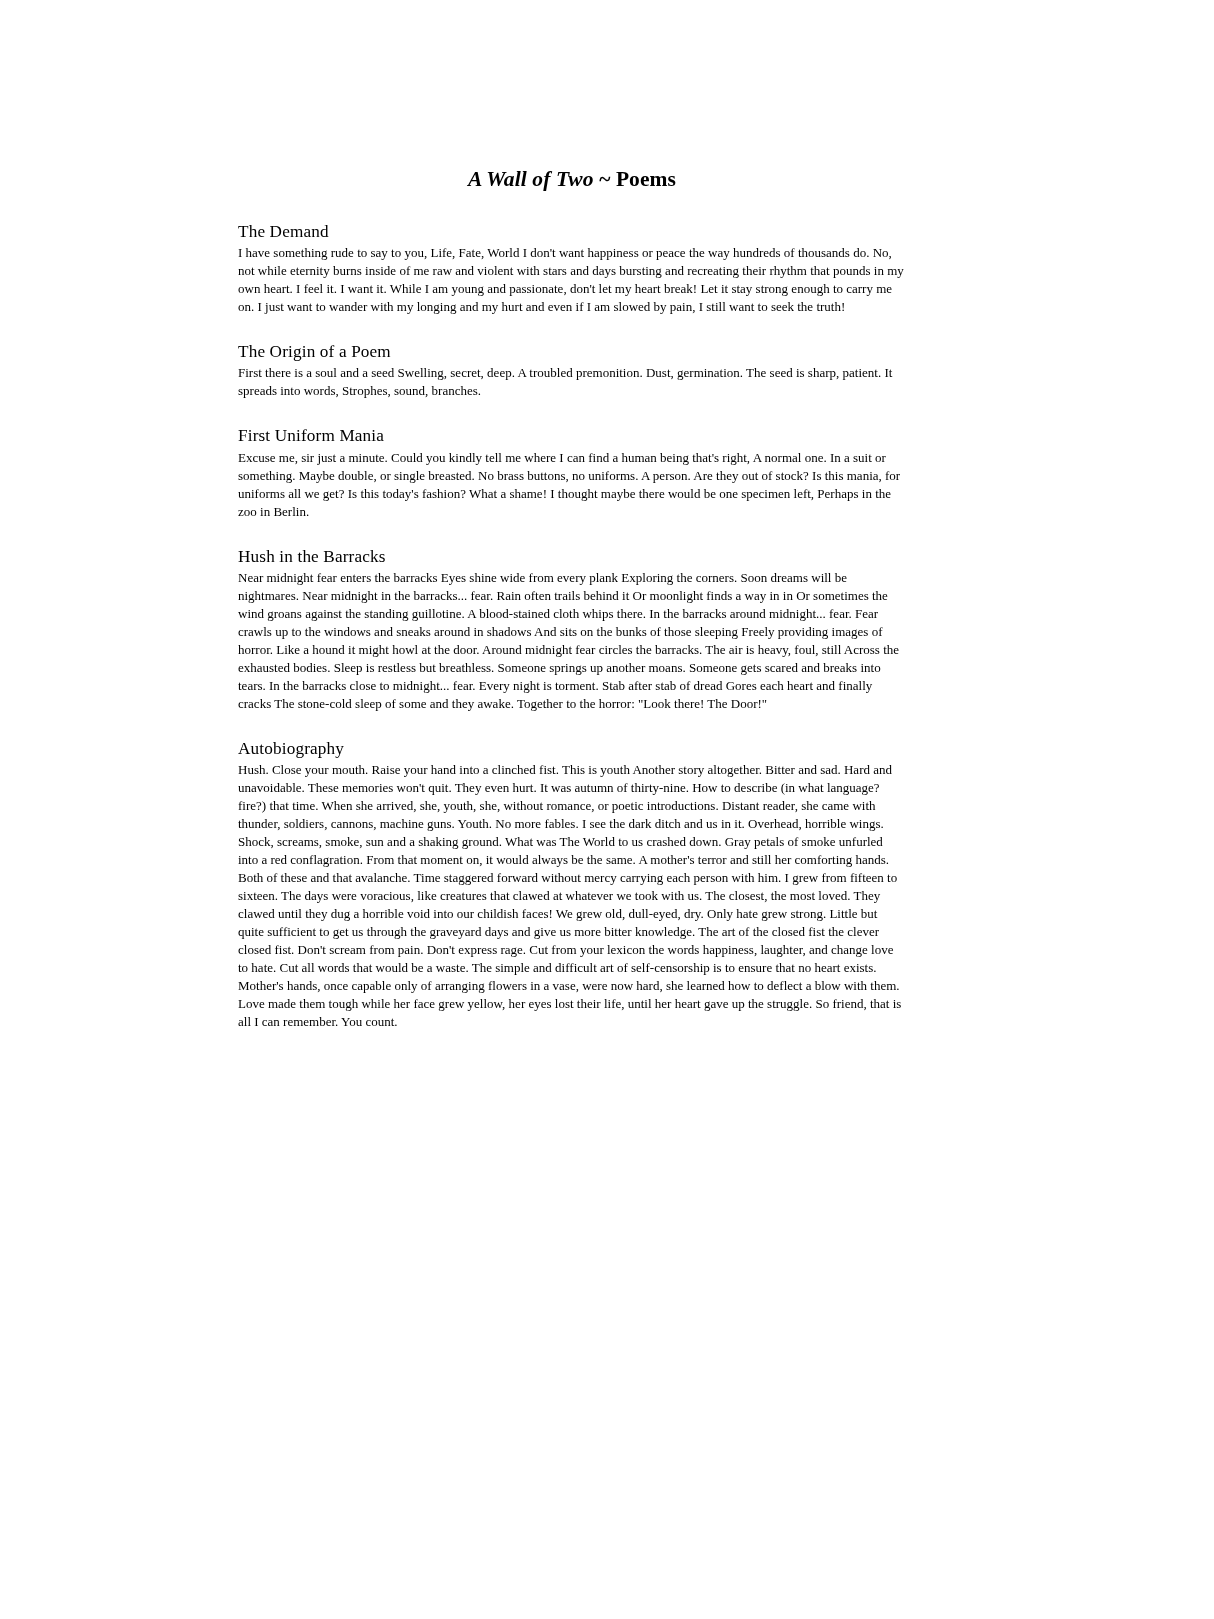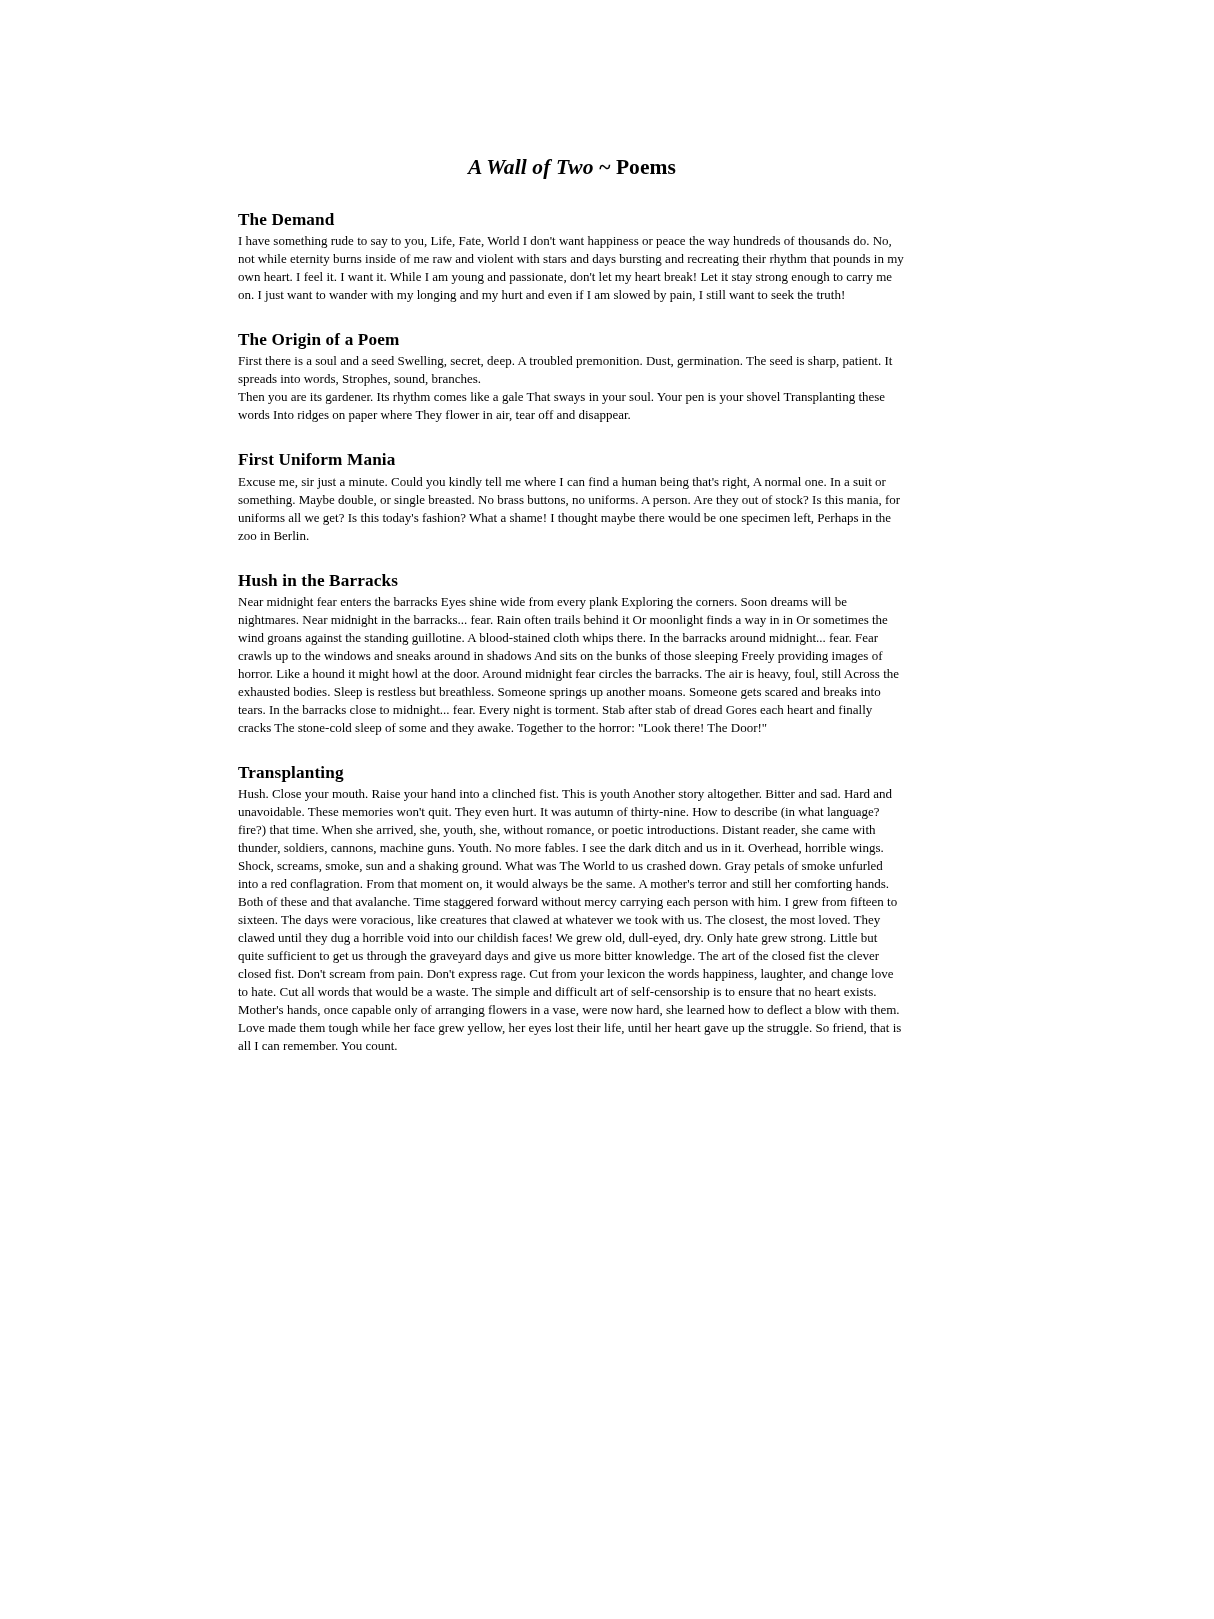--- a/index.html
+++ b/index.html
@@ -8,21 +8,21 @@
     background: #ffffff;
   }
   body {
     font-family: "Liberation Serif", "DejaVu Serif", serif;
     color: #000000;
   }
   .page {
     position: relative;
     width: 1214px;
     height: 1161px;
-    margin: 0 auto;
+    margin: 12px auto;
     background: #ffffff;
     box-sizing: border-box;
     overflow: hidden;
   }
   .content {
     position: absolute;
     left: 238px;
     top: 155px;
     width: 668px;
   }
@@ -40,21 +40,21 @@
     font-style: normal;
   }
   .poem {
     margin: 0 0 24px 0;
   }
   .poem:last-of-type {
     margin-bottom: 0;
   }
   .poem-title {
     font-size: 17.2px;
-    font-weight: bold;
+    font-weight: normal;
     margin: 0 0 1px 0;
     line-height: 1.35;
     letter-spacing: 0.15px;
   }
   .poem-body {
     font-size: 13px;
     line-height: 1.385;
     margin: 0;
     text-align: left;
     hyphens: none;
@@ -84,40 +84,39 @@
       <h2 class="poem-title">The Demand</h2>
       <p class="poem-body">
           <span class="stanza">I have something rude to say to you, Life, Fate, World I don't want happiness or peace the way hundreds of thousands do. No, not while eternity burns inside of me raw and violent with stars and days bursting and recreating their rhythm that pounds in my own heart. I feel it. I want it. While I am young and passionate, don't let my heart break! Let it stay strong enough to carry me on. I just want to wander with my longing and my hurt and even if I am slowed by pain, I still want to seek the truth!</span>
         </p>
     </div>
 
     <div class="poem">
       <h2 class="poem-title">The Origin of a Poem</h2>
       <p class="poem-body">
           <span class="stanza">First there is a soul and a seed Swelling, secret, deep. A troubled premonition. Dust, germination. The seed is sharp, patient. It spreads into words, Strophes, sound, branches.</span>
-          <span class="stanza">Then you are its gardener. Its rhythm comes like a gale That sways in your soul. Your pen is your shovel Transplanting these words Into ridges on paper where They flower in air, tear off and disappear.</span>
         </p>
     </div>
 
     <div class="poem">
       <h2 class="poem-title">First Uniform Mania</h2>
       <p class="poem-body">
           <span class="stanza">Excuse me, sir just a minute. Could you kindly tell me where I can find a human being that's right, A normal one. In a suit or something. Maybe double, or single breasted. No brass buttons, no uniforms. A person. Are they out of stock? Is this mania, for uniforms all we get? Is this today's fashion? What a shame! I thought maybe there would be one specimen left, Perhaps in the zoo in Berlin.</span>
         </p>
     </div>
 
     <div class="poem">
       <h2 class="poem-title">Hush in the Barracks</h2>
       <p class="poem-body">
           <span class="stanza">Near midnight fear enters the barracks Eyes shine wide from every plank Exploring the corners. Soon dreams will be nightmares. Near midnight in the barracks... fear. Rain often trails behind it Or moonlight finds a way in in Or sometimes the wind groans against the standing guillotine. A blood-stained cloth whips there. In the barracks around midnight... fear. Fear crawls up to the windows and sneaks around in shadows And sits on the bunks of those sleeping Freely providing images of horror. Like a hound it might howl at the door. Around midnight fear circles the barracks. The air is heavy, foul, still Across the exhausted bodies. Sleep is restless but breathless. Someone springs up another moans. Someone gets scared and breaks into tears. In the barracks close to midnight... fear. Every night is torment. Stab after stab of dread Gores each heart and finally cracks The stone-cold sleep of some and they awake. Together to the horror: "Look there! The Door!"</span>
         </p>
     </div>
 
     <div class="poem">
-      <h2 class="poem-title">Transplanting</h2>
+      <h2 class="poem-title">Autobiography</h2>
       <p class="poem-body">
           <span class="stanza">Hush. Close your mouth. Raise your hand into a clinched fist. This is youth Another story altogether. Bitter and sad. Hard and unavoidable. These memories won't quit. They even hurt. It was autumn of thirty-nine. How to describe (in what language? fire?) that time. When she arrived, she, youth, she, without romance, or poetic introductions. Distant reader, she came with thunder, soldiers, cannons, machine guns. Youth. No more fables. I see the dark ditch and us in it. Overhead, horrible wings. Shock, screams, smoke, sun and a shaking ground. What was The World to us crashed down. Gray petals of smoke unfurled into a red conflagration. From that moment on, it would always be the same. A mother's terror and still her comforting hands. Both of these and that avalanche. Time staggered forward without mercy carrying each person with him. I grew from fifteen to sixteen. The days were voracious, like creatures that clawed at whatever we took with us. The closest, the most loved. They clawed until they dug a horrible void into our childish faces! We grew old, dull-eyed, dry. Only hate grew strong. Little but quite sufficient to get us through the graveyard days and give us more bitter knowledge. The art of the closed fist the clever closed fist. Don't scream from pain. Don't express rage. Cut from your lexicon the words happiness, laughter, and change love to hate. Cut all words that would be a waste. The simple and difficult art of self-censorship is to ensure that no heart exists. Mother's hands, once capable only of arranging flowers in a vase, were now hard, she learned how to deflect a blow with them. Love made them tough while her face grew yellow, her eyes lost their life, until her heart gave up the struggle. So friend, that is all I can remember. You count.</span>
         </p>
     </div>
 
   </div>
 
   <div class="page-number">iii</div>
 
 </div>

